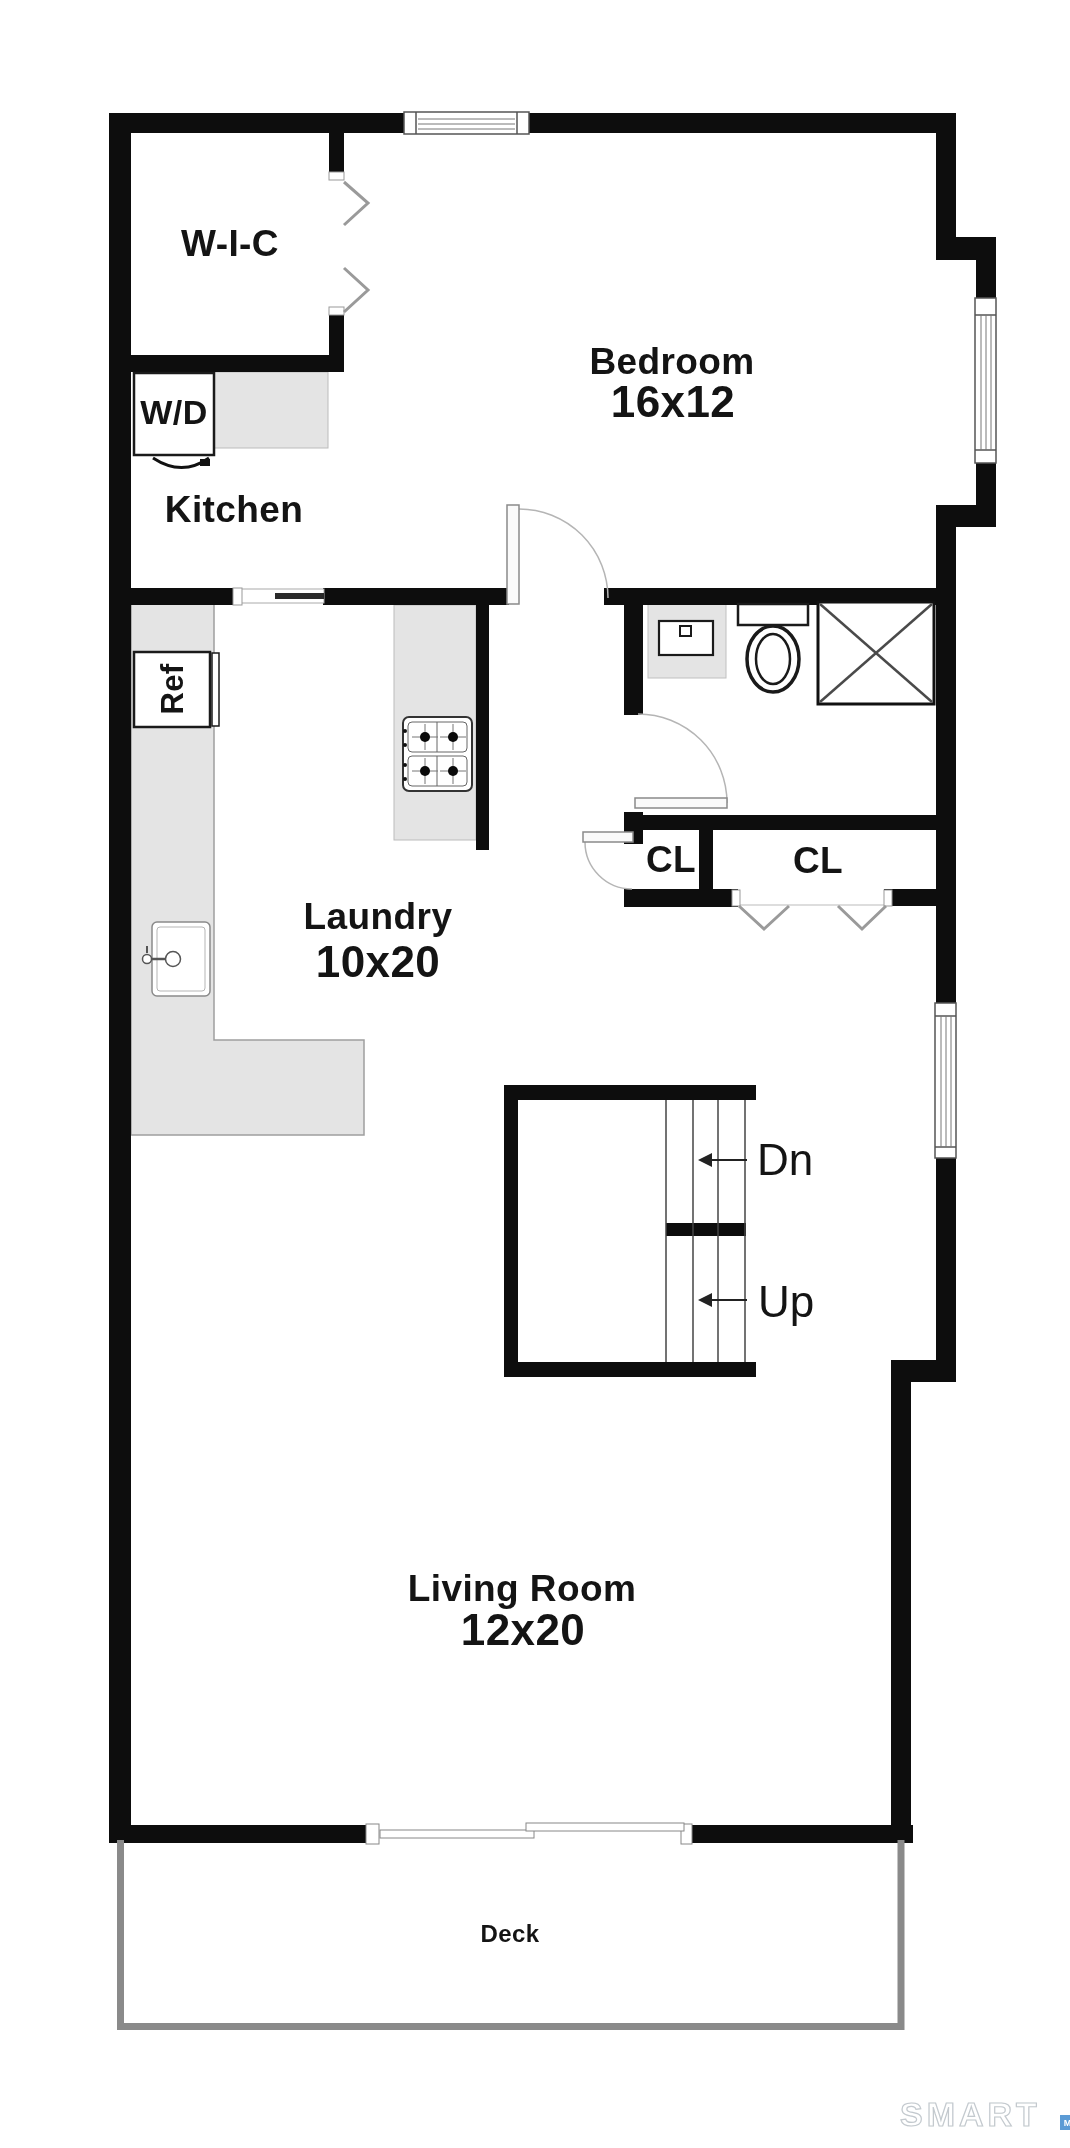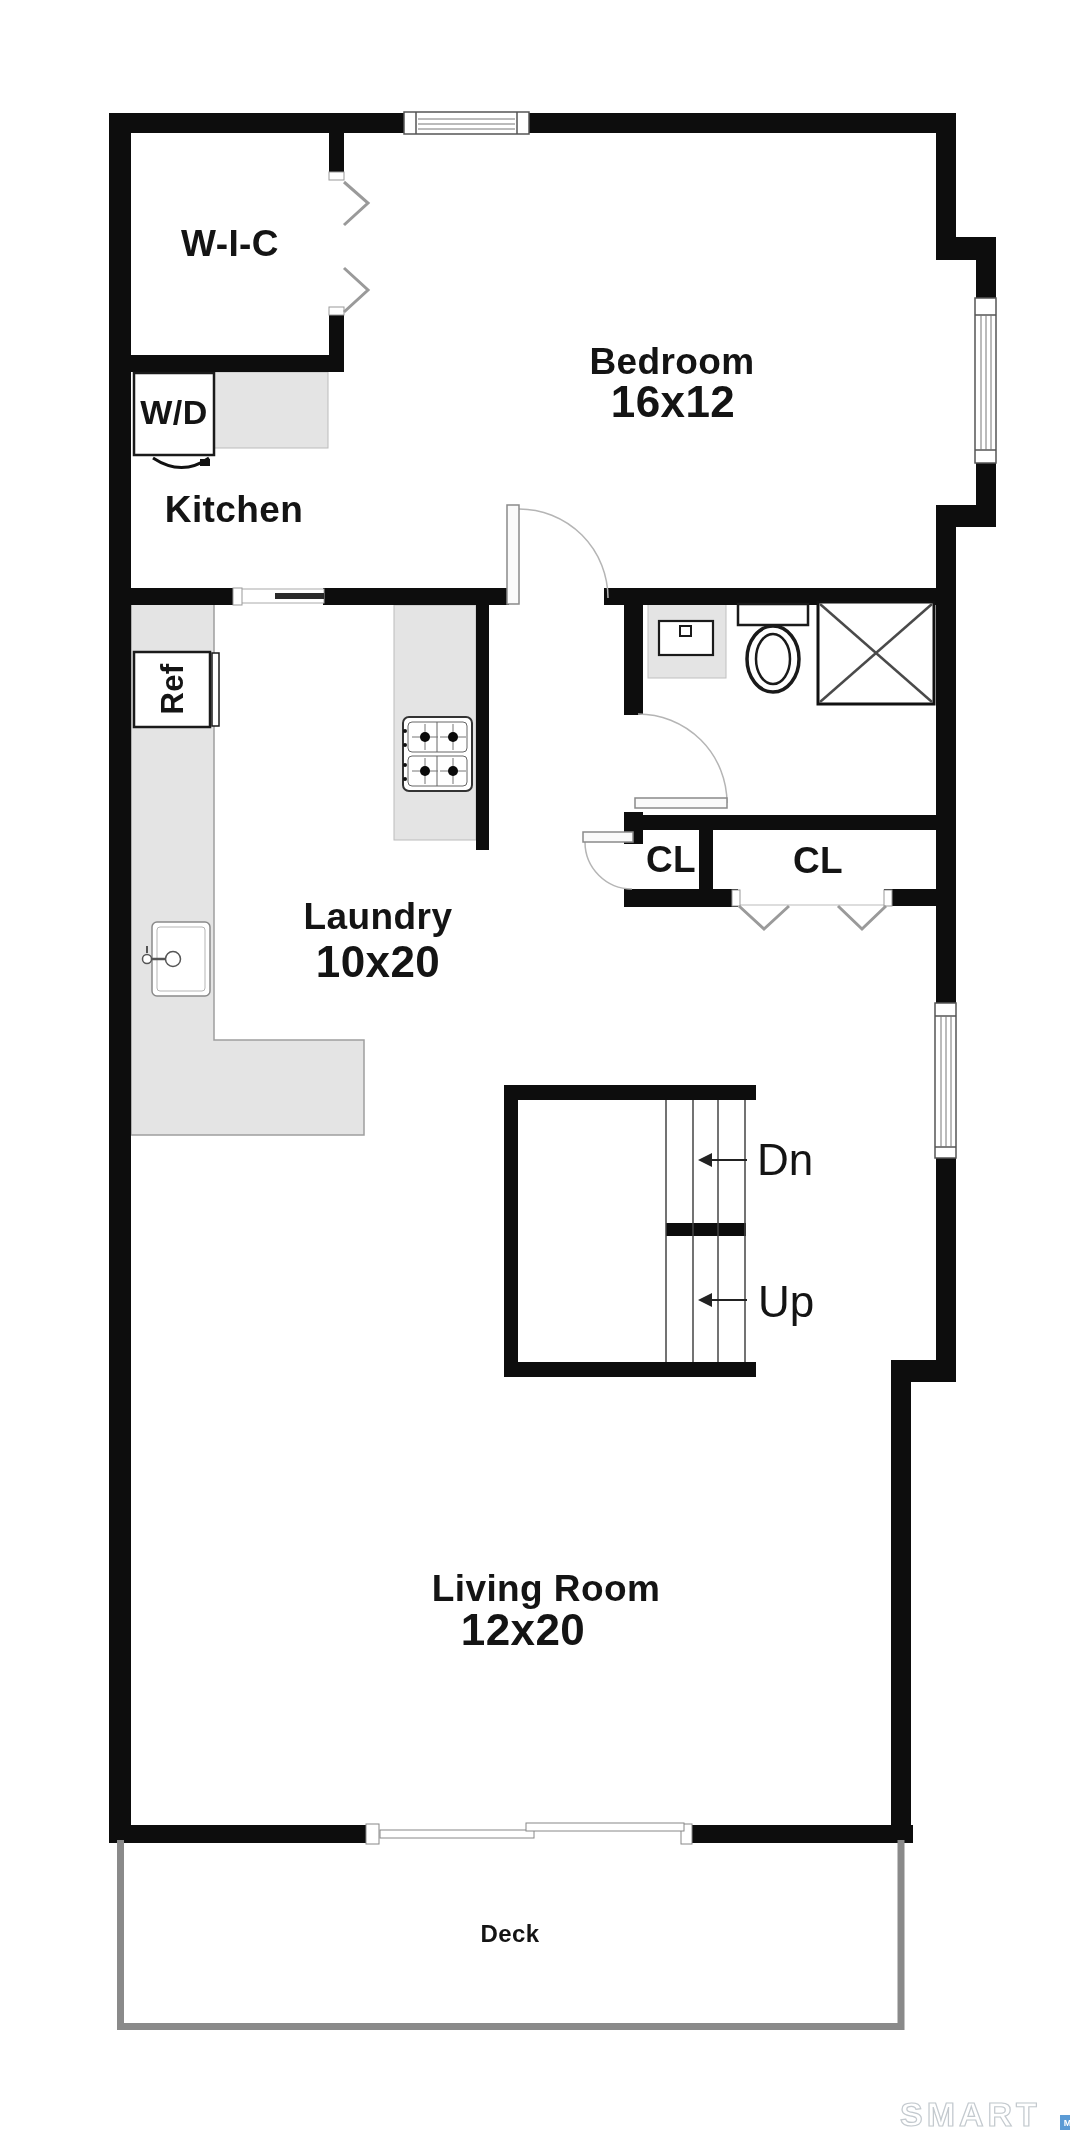--- a/index.html
+++ b/index.html
@@ -232,21 +232,21 @@
   <div class="lbl dim" style="left:667px;top:402px">16x12</div>
   <div class="lbl" style="left:228px;top:510px">Kitchen</div>
   <div class="lbl wd" style="left:168px;top:412px">W/D</div>
   <div class="lbl refl" style="left:167px;top:689px">Ref</div>
   <div class="lbl" style="left:372px;top:917px">Laundry</div>
   <div class="lbl dim" style="left:372px;top:962px">10x20</div>
   <div class="lbl" style="left:665px;top:860px">CL</div>
   <div class="lbl" style="left:812px;top:861px">CL</div>
   <div class="lbl stair" style="left:779px;top:1160px">Dn</div>
   <div class="lbl stair" style="left:780px;top:1302px">Up</div>
-  <div class="lbl" style="left:540px;top:1589px">Living Room</div>
+  <div class="lbl" style="left:516px;top:1589px">Living Room</div>
   <div class="lbl dim" style="left:517px;top:1630px">12x20</div>
   <div class="lbl deckl" style="left:504px;top:1934px">Deck</div>
 
   <div class="logo">
     <span class="logo-word">SMART</span>
     <span class="logo-sq sq-m">M</span>
     <span class="logo-sq sq-l">L</span>
 
   </div>
 

